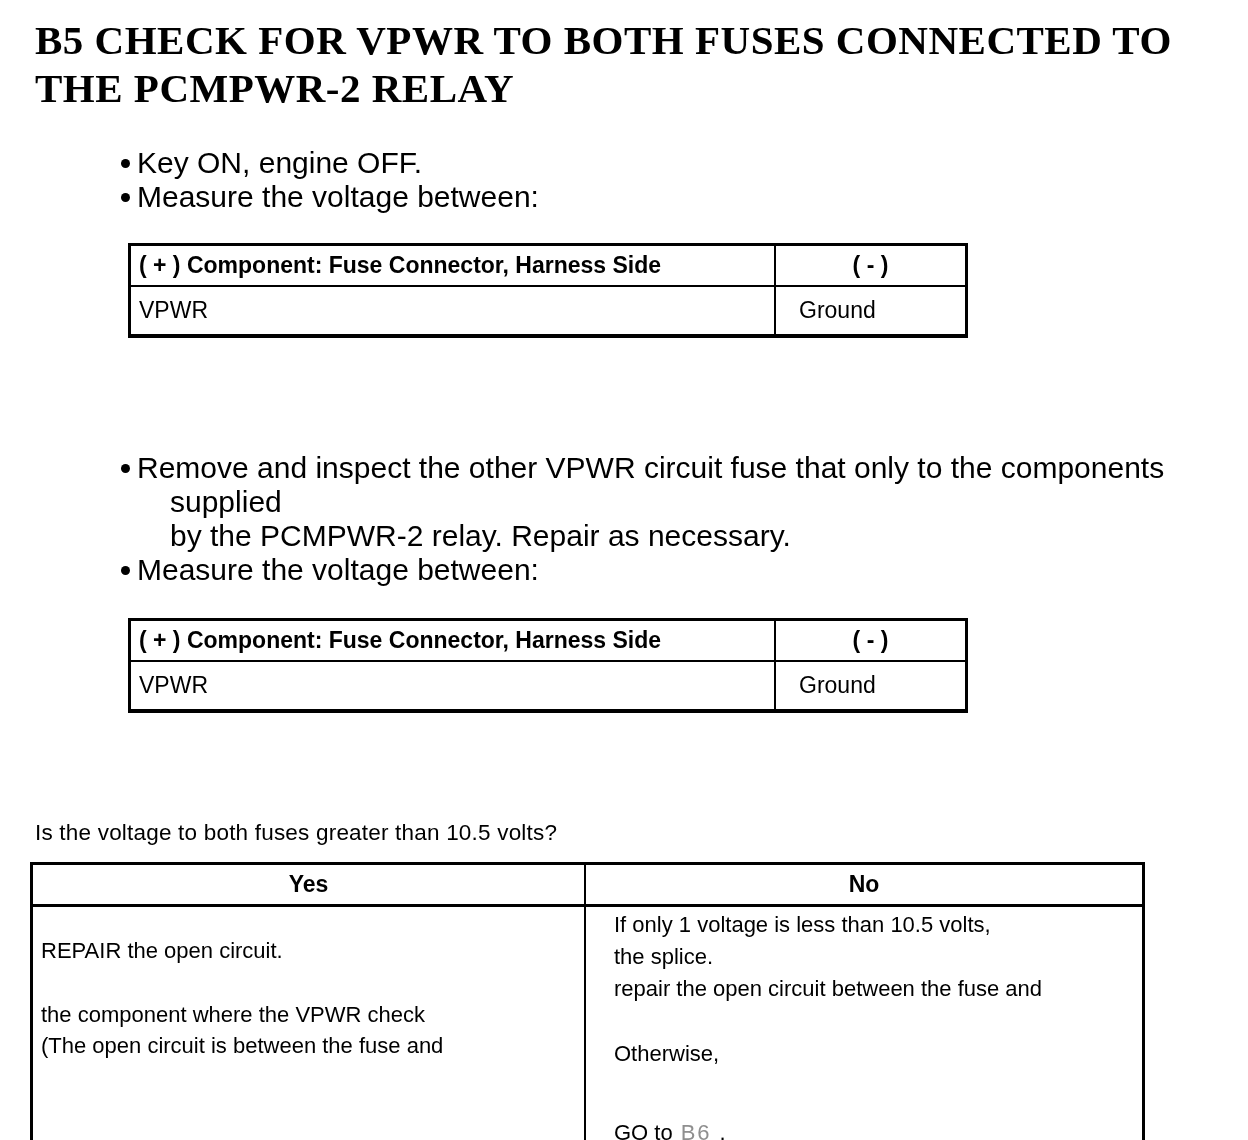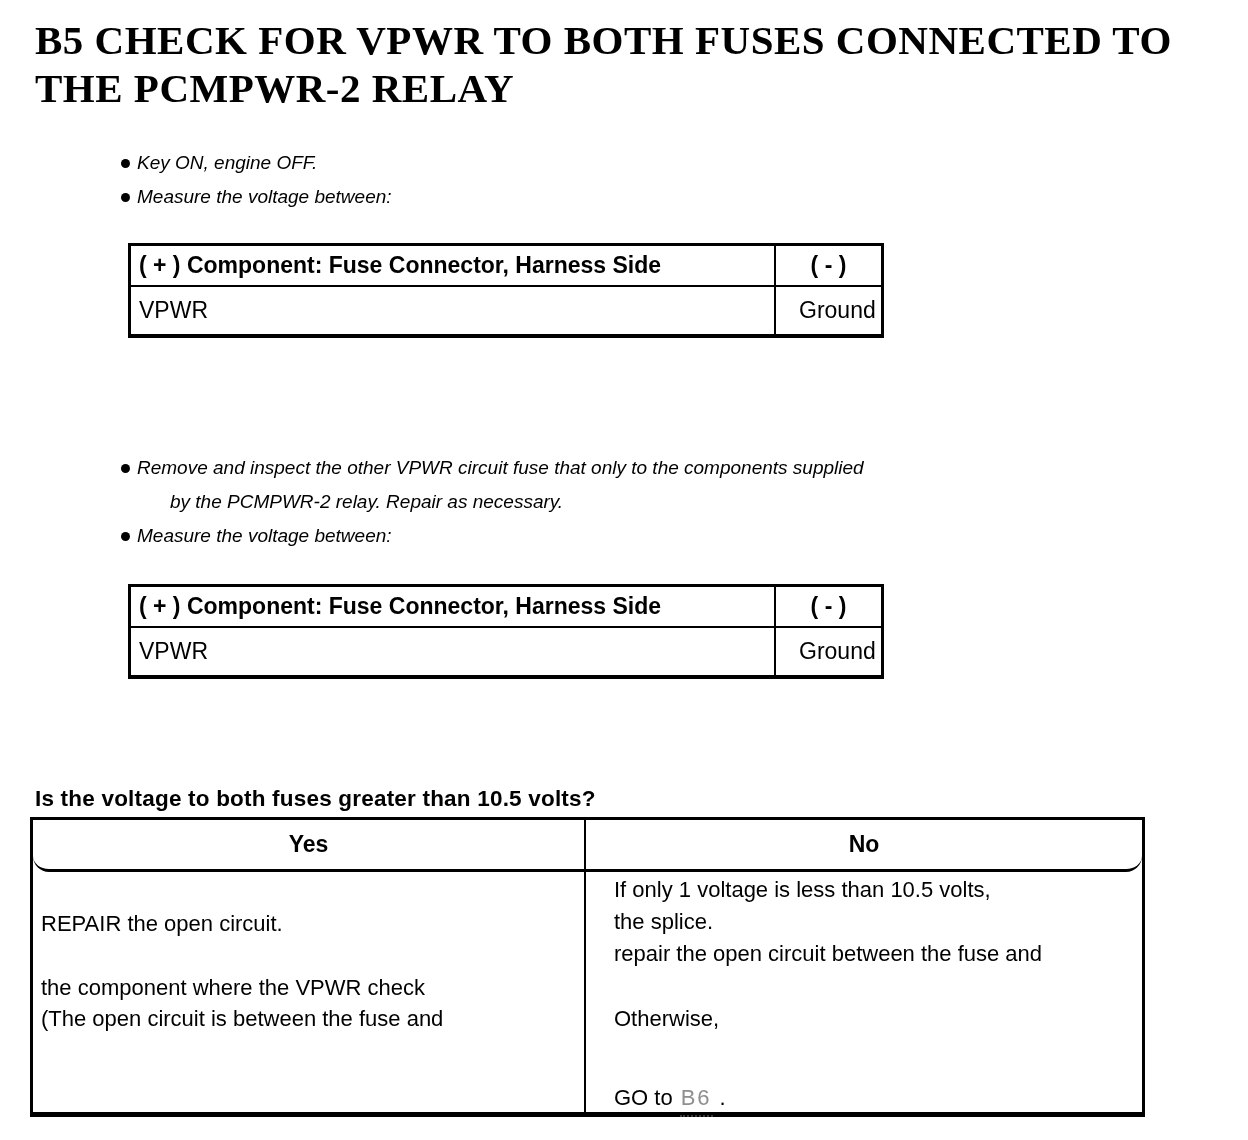--- a/index.html
+++ b/index.html
@@ -20,36 +20,36 @@
     line-height: 48px;
     margin: 16px 50px 0 35px;
     width: 1170px;
     letter-spacing: 0.5px;
   }
 
   
   .bullet-list { margin-left: 120px; }
   .bullet-list.first { margin-top: 34px; }
   .bullet-list.second { margin-top: 113px; }
-  .bullet-item { position: relative; font-size: 19px; line-height: 34px; font-style: italic; }
+  .bullet-item { position: relative; font-size: 30px; line-height: 34px; }
   .bullet-item .dot {
     position: absolute; left: 1px; top: 13px;
     width: 9px; height: 9px; background: #000; border-radius: 50%;
   }
   .bullet-item .btxt {
     display: block;
     padding-left: 50px;
     text-indent: -33px;
     width: 1110px;
   }
   .bullet-item .bline { display: inline; }
 
   
   .mtable {
-    width: 756px;
+    width: 840px;
     margin-left: 128px;
     border: 3px solid #000;
     border-bottom-width: 4px;
     background: #fff;
   }
   .mtable.t1 { margin-top: 29px; }
   .mtable.t2 { margin-top: 31px; }
   .mrow { display: flex; }
   .mrow.head { height: 41px; border-bottom: 2px solid #000; font-weight: bold; }
   .mrow.data { height: 47px; }
@@ -60,49 +60,49 @@
   }
   .mcell-minus {
     flex: 1;
     display: flex; align-items: center; justify-content: center;
     font-size: 23px;
   }
   .mrow.data .mcell-minus { justify-content: flex-start; padding-left: 7px; margin-left: 16px; }
 
   
   .question {
-    margin: 107px 0 5px 35px;
+    margin: 107px 0 16px 35px;
     font-size: 22.5px;
-    font-weight: bold;
+    font-weight: normal;
     letter-spacing: 0.2px;
   }
 
   
   .dtable {
     width: 1115px;
     margin: 5px 0 0 30px;
     border: 3px solid #000;
     border-bottom-width: 5px;
     background: #fff;
   }
   .drow { display: flex; }
-  .drow.head { height: 52px; border-bottom: 3px solid #000; border-radius: 16px; }
+  .drow.head { height: 42px; border-bottom: 3px solid #000; }
   .drow.body { height: 240px; }
   .dcell-yes { width: 553px; border-right: 2px solid #000; }
   .dcell-no  { flex: 1; }
   .drow.head .dcell-yes, .drow.head .dcell-no {
     display: flex; align-items: center; justify-content: center;
     font-weight: bold; font-size: 23px;
   }
   .drow.body .dcell-yes, .drow.body .dcell-no {
     padding: 4px 10px 0 8px;
     font-size: 22px; line-height: 31px;
   }
   .drow.body .dcell-no { line-height: 32px; padding-top: 2px; padding-left: 28px; }
-  .para-repair { margin-top: 32px; }
+  .para-repair { margin-top: 24px; }
   .para-note { margin-top: 33px; }
   .para-otherwise { margin-top: 33px; }
   .para-goto { margin-top: 47px; }
   .line { display: block; }
 
   
   .goto-link {
     display: inline-block;
     color: #8f8f8f;
     border-bottom: 2px dotted #3c3c3c;

